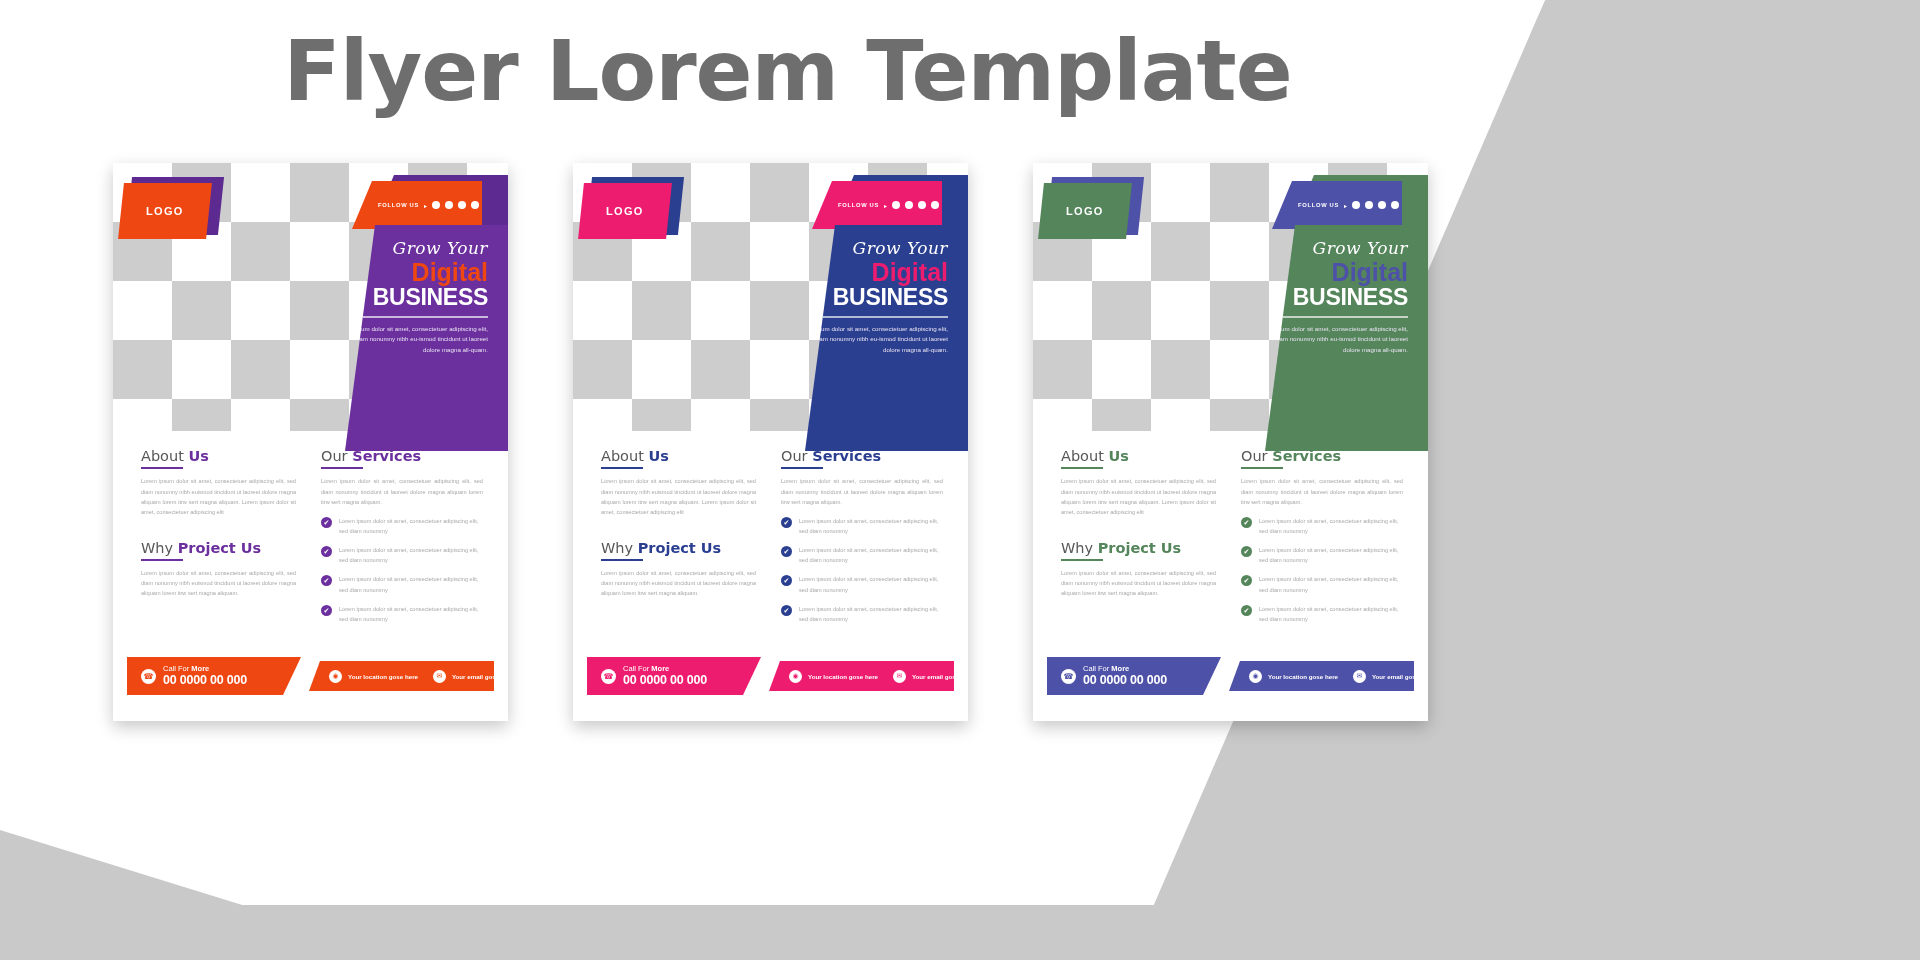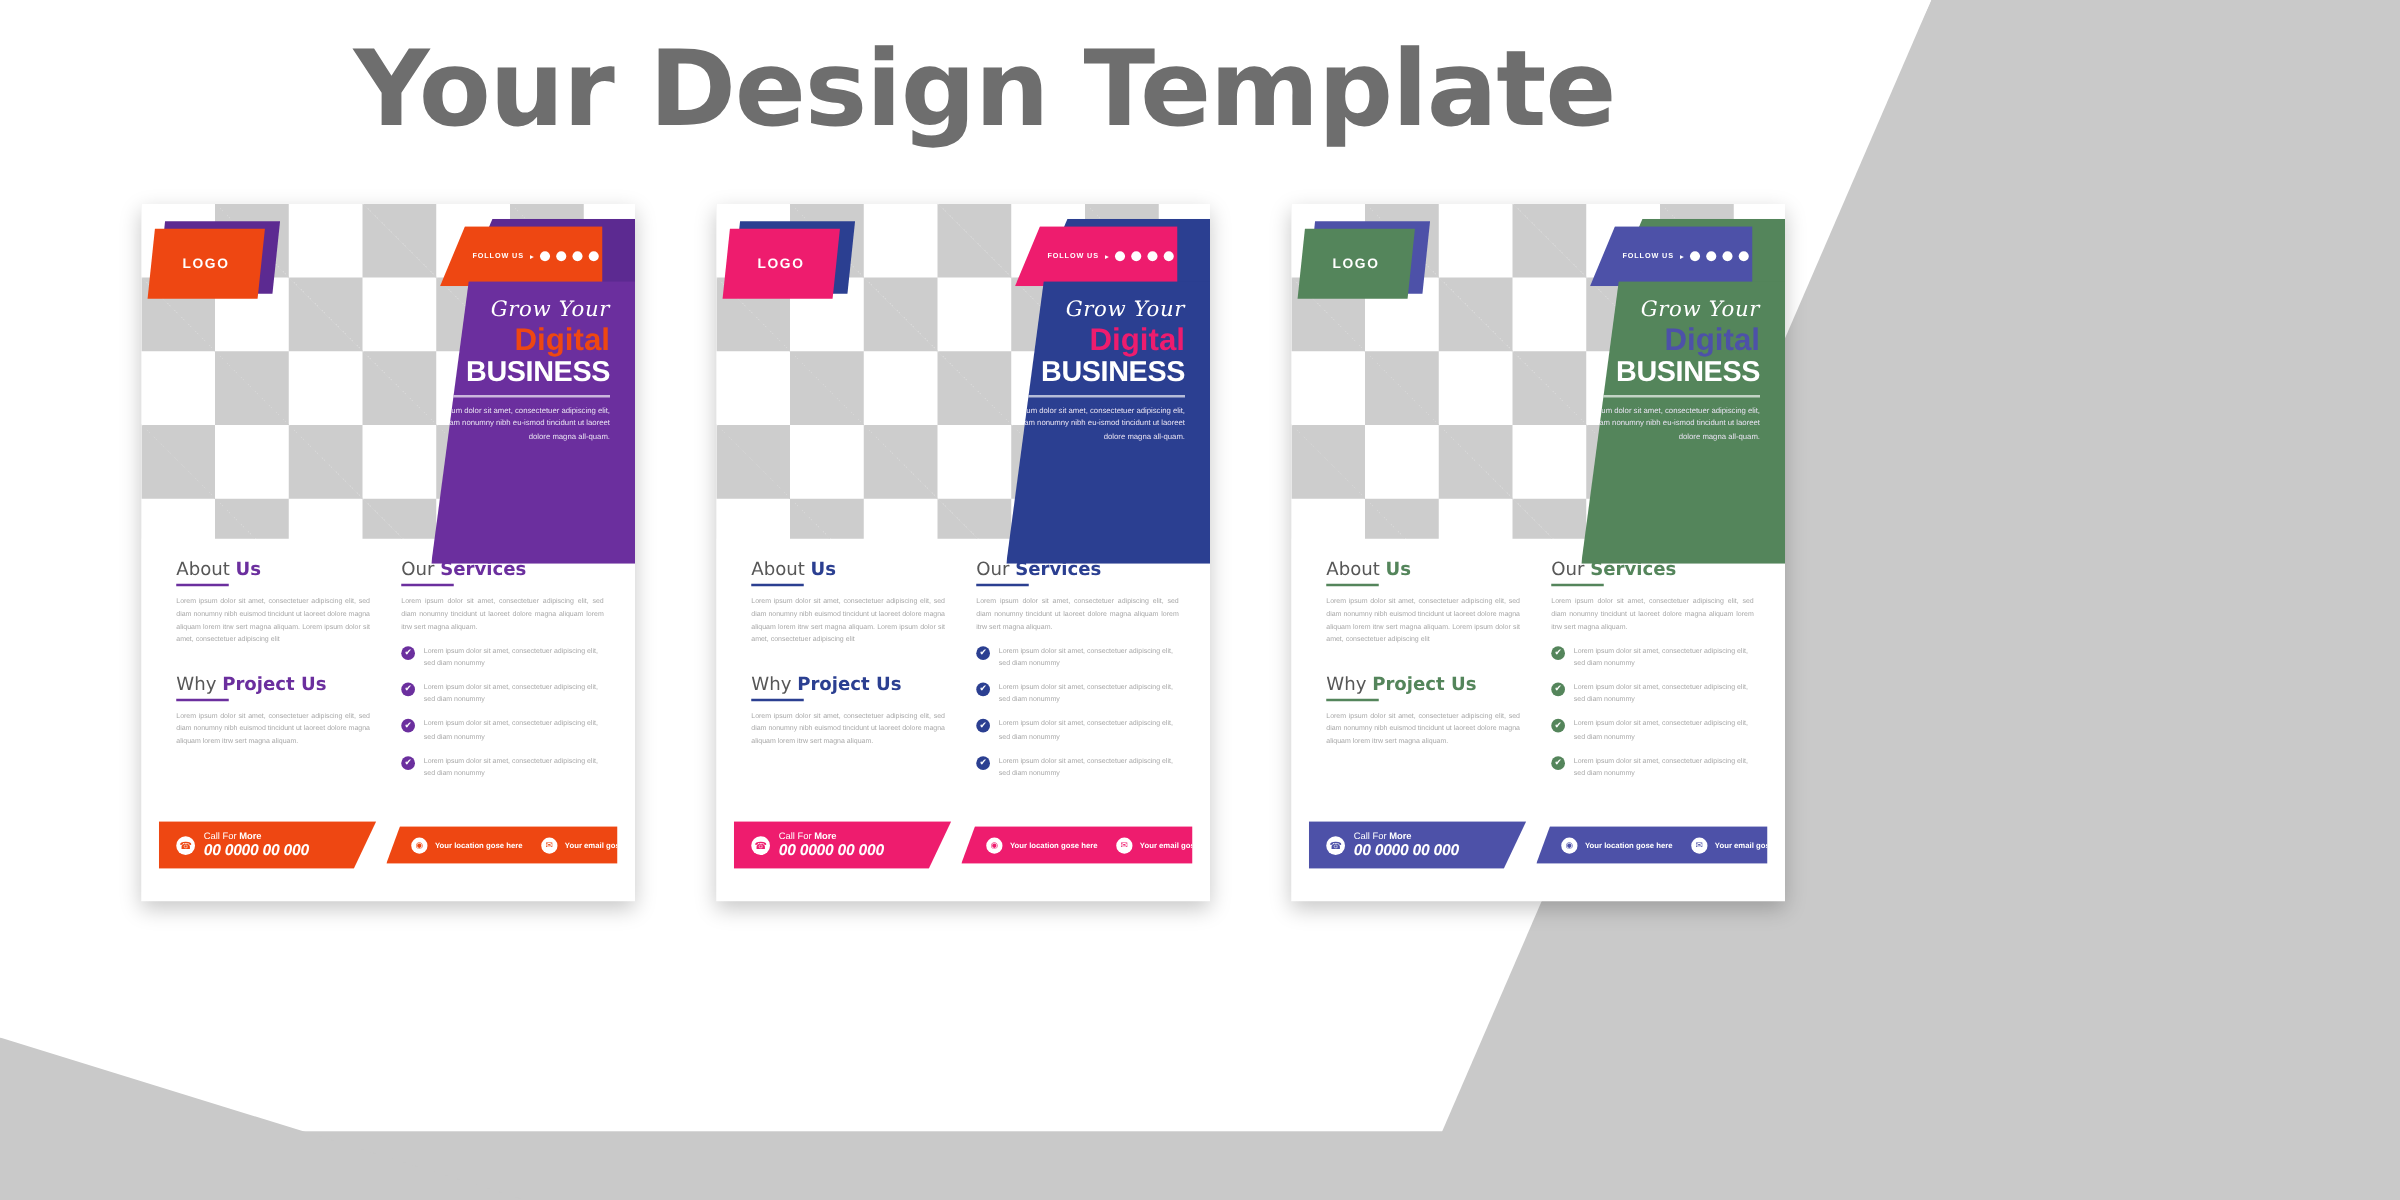--- a/index.html
+++ b/index.html
@@ -145,21 +145,21 @@
     position:absolute;left:14px;top:0;width:174px;height:38px;
     clip-path:polygon(0 0, 174px 0, 156px 38px, 0 38px);
     display:flex;align-items:center;gap:7px;padding-left:14px;
   }
   .foot-ico{
     width:15px;height:15px;border-radius:50%;background:#fff;
     display:flex;align-items:center;justify-content:center;font-size:8px;
   }
   .foot-call{color:#fff;font-size:7.5px;font-weight:400;line-height:1.1;}
   .foot-call b{font-weight:bold;}
-  .foot-num{color:#fff;font-size:12.5px;font-weight:bold;letter-spacing:-0.2px;line-height:1.15;font-style:italic;}
+  .foot-num{color:#fff;font-size:12.5px;font-weight:bold;letter-spacing:-0.2px;line-height:1.15;}
   .foot-right{
     position:absolute;left:196px;top:4px;width:185px;height:30px;
     clip-path:polygon(11px 0, 185px 0, 185px 30px, 0 30px);
     display:flex;align-items:center;gap:6px;padding-left:20px;
   }
   .foot-sm-ico{
     width:13px;height:13px;border-radius:50%;background:#fff;
     display:flex;align-items:center;justify-content:center;font-size:7px;
     flex:0 0 auto;
   }
@@ -169,21 +169,21 @@
 </head>
 <body>
 
 <div class="bg-wrap">
   <div class="bg-diag-tr"></div>
   <div class="bg-grey-bottom"></div>
   <div class="bg-white-center"></div>
   <div class="bg-diag-bl"></div>
 </div>
 
-<div class="page-title">Your Design Template</div>
+<div class="page-title">Flyer Lorem Template</div>
 
 <div id="flyers-host">
     <div class="flyer" id="flyer-1">
     <div class="checker"></div>
 
     <div class="logo-shadow" style="background:#5c2a91"></div>
     <div class="logo-box" style="background:#ee4712">
       <span>LOGO</span>
     </div>
 

